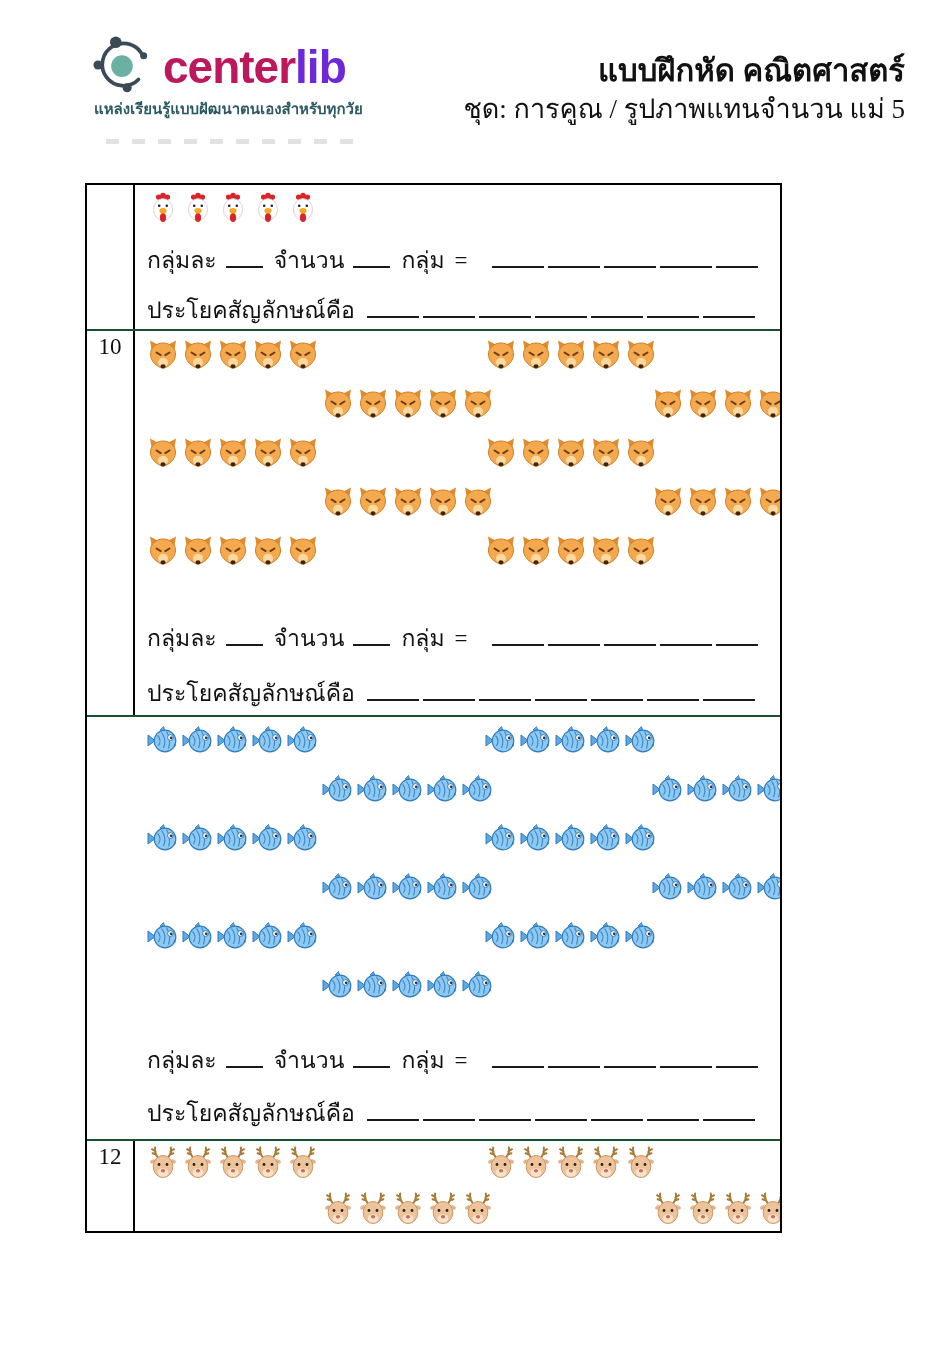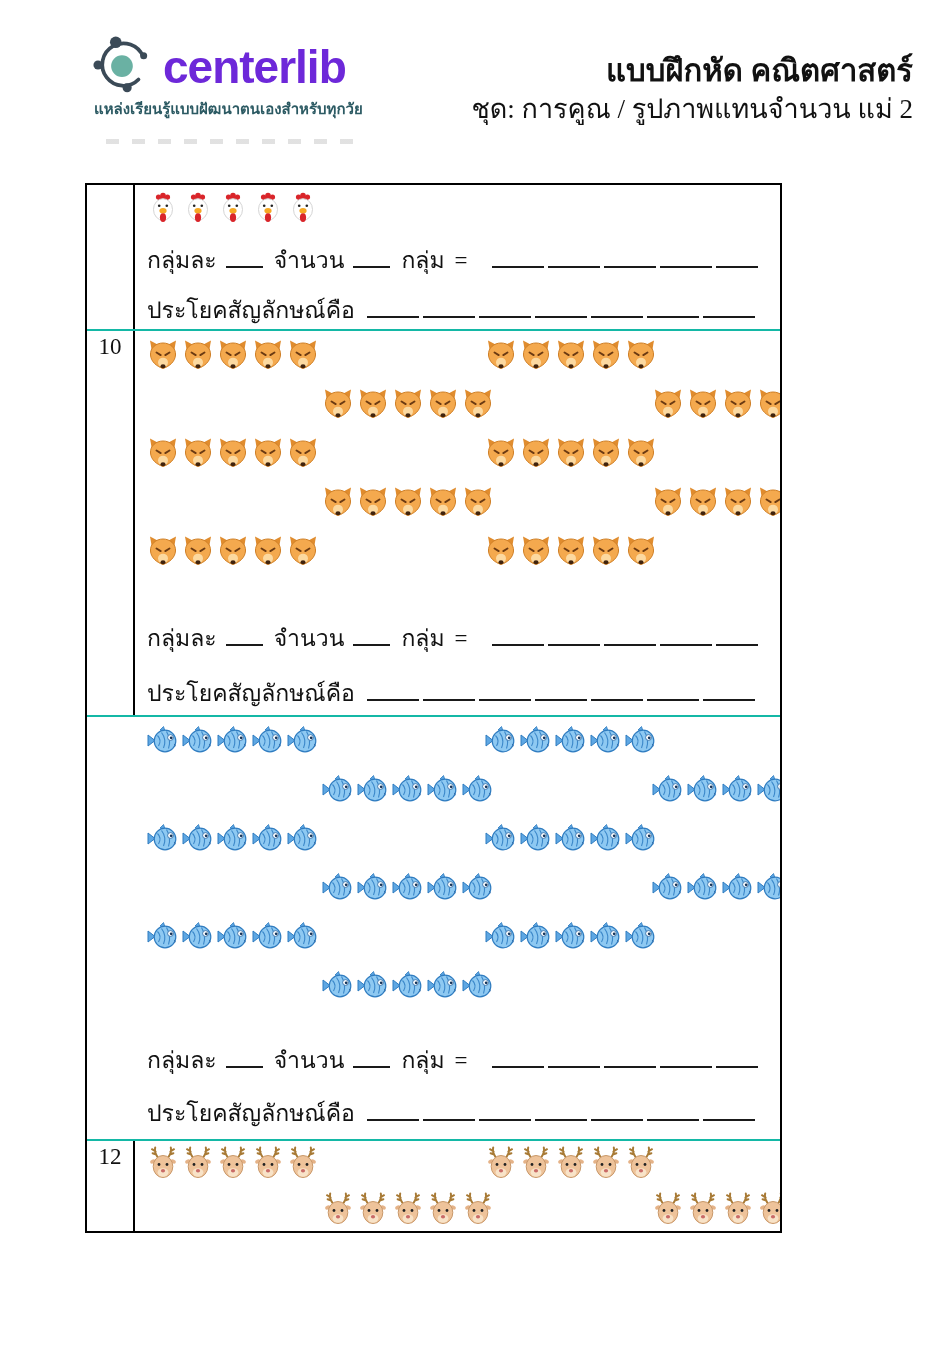--- a/index.html
+++ b/index.html
@@ -3,34 +3,34 @@
 <meta charset="utf-8">
 <style>
   html,body{margin:0;padding:0;background:#fff;}
   .page{position:relative;width:951px;height:1345px;background:#ffffff;overflow:hidden;
         font-family:"Liberation Serif",serif;color:#111;}
 
   
   .logo-icon{position:absolute;left:92px;top:34px;}
   .brand{position:absolute;left:163px;top:44px;font-family:"Liberation Sans",sans-serif;
          font-weight:700;font-size:46px;line-height:1;letter-spacing:-1px;}
-  .brand .b1{color:#6d28d9;} .brand .b2{color:#6d28d9;}
+  .brand .b1{color:#be185d;} .brand .b2{color:#6d28d9;}
   .tagline{position:absolute;left:94px;top:97px;font-family:"Liberation Sans",sans-serif;
            font-size:15px;font-weight:600;color:#2c5a63;}
-  .titleblock{position:absolute;right:38px;top:52px;text-align:right;}
+  .titleblock{position:absolute;right:46px;top:52px;text-align:right;}
   .title{font-size:31px;font-weight:700;line-height:1.25;}
   .subtitle{font-size:27px;font-weight:400;margin-top:2px;line-height:1.25;}
   .artifact{position:absolute;left:106px;top:139px;width:250px;height:5px;opacity:.5;
             background:repeating-linear-gradient(90deg,#c4c4c4 0 13px,transparent 13px 26px);}
 
   
   .wtable{position:absolute;left:85px;top:183px;width:697px;height:1050px;
           border:2px solid #000;box-sizing:border-box;overflow:hidden;}
   .w-row{position:relative;width:100%;box-sizing:border-box;}
-  .w-row + .w-row{border-top:2px solid #14b8a6;}
+  .w-row + .w-row{border-top:2px solid #14532d;}
   .numcell{position:absolute;left:0;top:0;width:48px;height:100%;box-sizing:border-box;
            border-right:2px solid #000;text-align:center;font-size:23px;padding-top:3px;}
   .cellcontent{position:absolute;left:50px;top:0;right:0;height:100%;}
   .group{position:absolute;display:flex;gap:3px;}
   .animal{display:inline-block;width:32px;height:34px;}
   .animal svg{width:32px;height:34px;display:block;}
 
   
   .ans{position:absolute;left:10px;right:22px;display:flex;align-items:baseline;
        font-size:23px;line-height:1.25;white-space:nowrap;}
@@ -52,21 +52,21 @@
     <circle cx="23" cy="8" r="5.6" fill="#3b4a57"></circle>
     <circle cx="5.8" cy="30" r="4.4" fill="#3b4a57"></circle>
     <circle cx="34" cy="52" r="4.4" fill="#3b4a57"></circle>
     <circle cx="50" cy="21" r="3.4" fill="#3b4a57"></circle>
   </svg>
   <div class="brand"><span class="b1">center</span><span class="b2">lib</span></div>
   <div class="tagline">แหล่งเรียนรู้แบบฝัฒนาตนเองสำหรับทุกวัย</div>
 
   <div class="titleblock">
     <div class="title">แบบฝึกหัด คณิตศาสตร์</div>
-    <div class="subtitle">ชุด: การคูณ / รูปภาพแทนจำนวน แม่ 2</div>
+    <div class="subtitle">ชุด: การคูณ / รูปภาพแทนจำนวน แม่ 5</div>
   </div>
 
   <div class="artifact"></div>
 
   <div class="wtable" id="table-rows">
       <div class="w-row" style="height: 144px;">
         <div class="numcell"></div>
         <div class="cellcontent">
           <div class="group" style="left: 10px; top: 7px;">
             <span class="animal">

